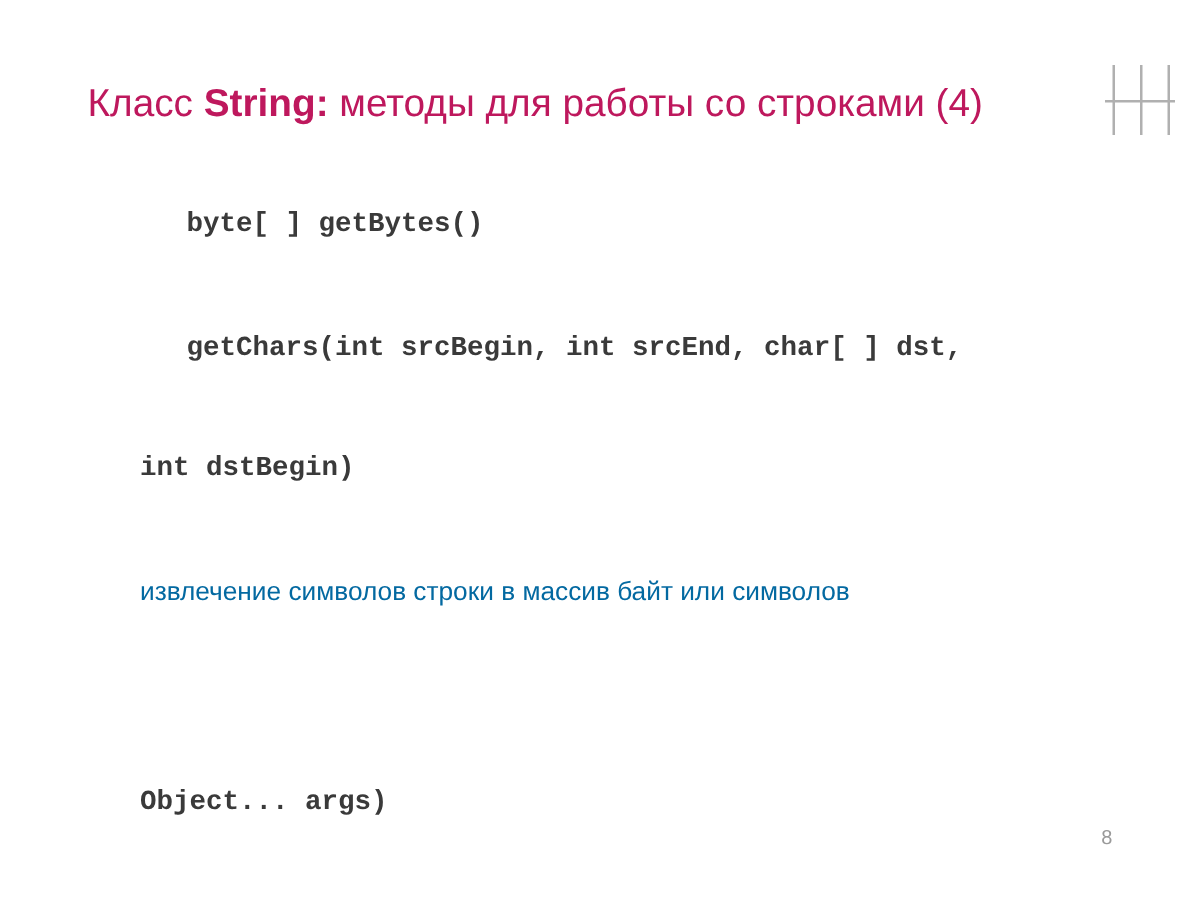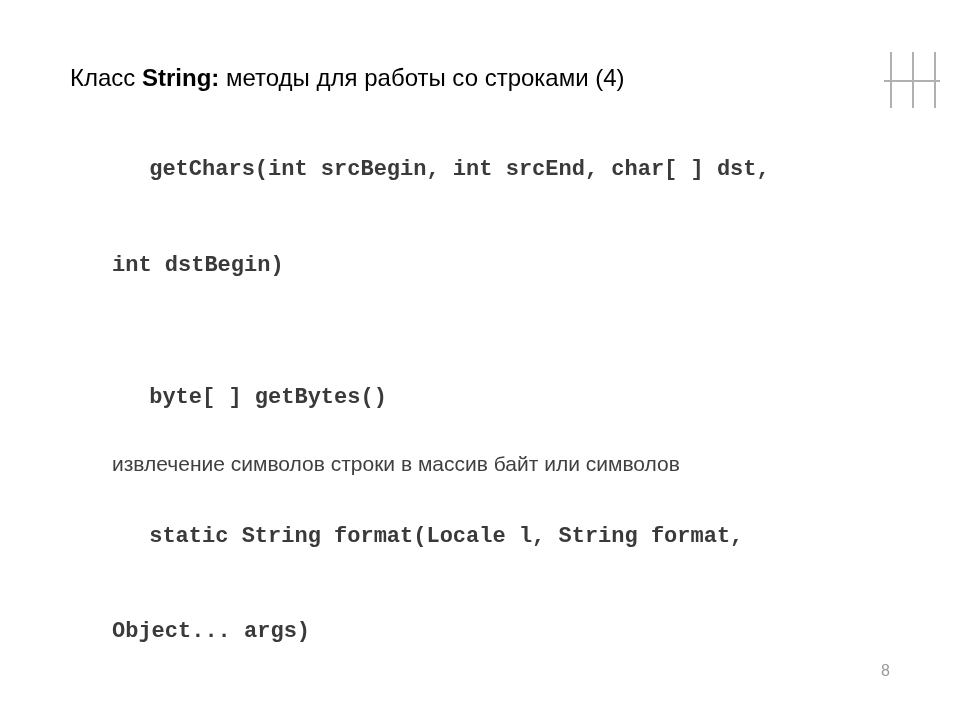--- a/index.html
+++ b/index.html
@@ -38,23 +38,23 @@
     position: absolute;
     top: 0;
     width: 2px;
     height: 56px;
     background: #b0b0b0;
   }
   .decor .v1 { left: 6px; }
   .decor .v2 { left: 28px; }
   .decor .v3 { left: 50px; }
   .title {
-    font-size: 24px;
+    font-size: 31px;
     line-height: 1.35;
-    color: #000000;
+    color: #be185d;
     margin-bottom: 28px;
     font-weight: normal;
   }
   .title b { font-weight: bold; }
   .content {
     font-size: 22px;
     line-height: 1.45;
     color: #323232;
   }
   .code {
@@ -64,21 +64,21 @@
     white-space: pre-wrap;
     margin: 0 0 4px 0;
   }
   .code .indent {
     padding-left: 42px;
     display: block;
   }
   .desc {
     font-family: Arial, Helvetica, sans-serif;
     font-weight: normal;
-    color: #404040;
+    color: #0369a1;
     font-size: 21px;
     padding-left: 42px;
     margin: 2px 0 10px 0;
     line-height: 1.4;
   }
   .pagenum {
     position: absolute;
     right: 70px;
     bottom: 40px;
     font-size: 16px;
@@ -97,31 +97,31 @@
     <div class="vline v3"></div>
   </div>
 
   <div class="title">
     <span>Класс </span><b>String:</b><span> методы для работы со строками (4)</span>
   </div>
 
   <div class="content">
 
     <div class="code">
-      <span>getChars(int srcBegin, int srcEnd, char[ ] dst,</span><br>
-      <span class="indent">int dstBegin)</span>
+      <span>byte[ ] getBytes()</span>
     </div>
 
     <div class="code">
-      <span>byte[ ] getBytes()</span>
+      <span>getChars(int srcBegin, int srcEnd, char[ ] dst,</span><br>
+      <span class="indent">int dstBegin)</span>
     </div>
     <div class="desc">извлечение символов строки в массив байт или символов</div>
 
 
     <div class="code">
-      <span>static String format(Locale l, String format,</span><br>
+      <br>
       <span class="indent">Object... args)</span>
     </div>
 
   </div>
 
   <div class="pagenum">8</div>
 </div>
 
 </body></html>

